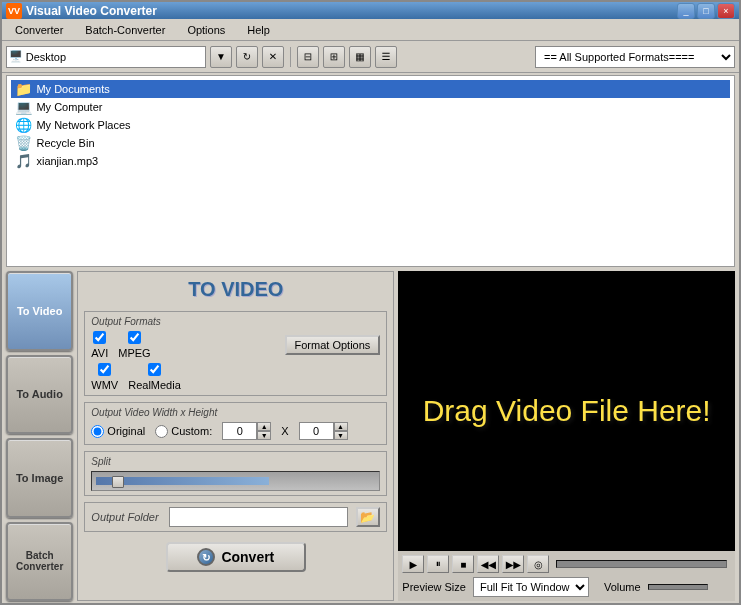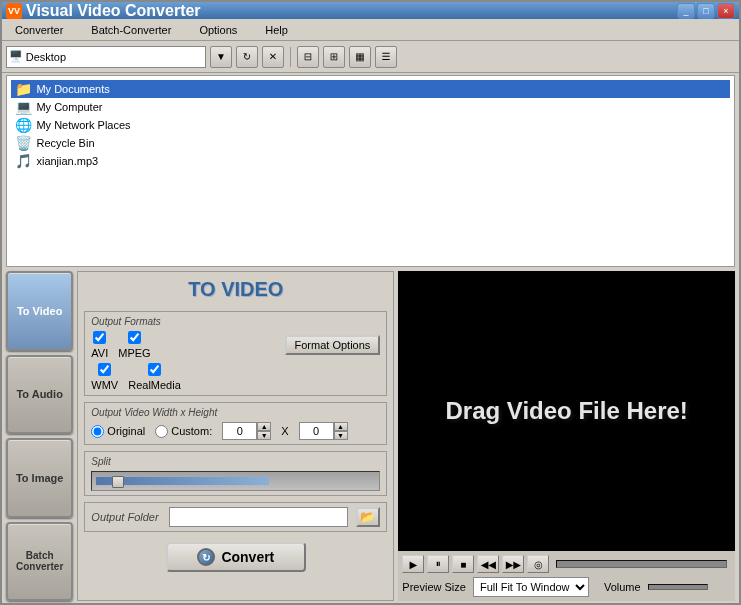--- a/index.html
+++ b/index.html
@@ -30,42 +30,42 @@
     .title-bar-icon {
       width: 16px; height: 16px;
       background: #ff6600;
       border-radius: 2px;
       display: flex; align-items: center; justify-content: center;
       font-size: 9px; color: white; font-weight: bold;
     }
     .title-bar-text {
       color: white;
       font-weight: bold;
-      font-size: 16px;
+      font-size: 12px;
       flex: 1;
     }
     .title-bar-buttons {
       display: flex; gap: 2px;
     }
     .title-btn {
       width: 18px; height: 16px;
       border-radius: 3px;
       border: 1px solid #5588bb;
       background: linear-gradient(to bottom, #8ab5e0, #5588cc);
       display: flex; align-items: center; justify-content: center;
       font-size: 9px; color: white; cursor: pointer;
     }
     .menu-bar {
       background: #d4d0c8;
       height: 22px;
       display: flex;
       align-items: center;
       border-bottom: 1px solid #999;
       padding: 0 4px;
-      gap: 10px;
+      gap: 4px;
     }
     .menu-item {
       padding: 2px 8px;
       cursor: pointer;
       font-size: 11px;
       border: 1px solid transparent;
     }
     .toolbar {
       background: #d4d0c8;
       height: 32px;
@@ -286,23 +286,23 @@
       flex-direction: column;
     }
     .preview-area {
       flex: 1;
       display: flex;
       align-items: center;
       justify-content: center;
       background: black;
     }
     .drag-text {
-      color: #e5e5e5;
-      font-size: 24px;
-      font-weight: bold;
+      color: #fde047;
+      font-size: 30px;
+      font-weight: normal;
       text-align: center;
       text-shadow: 2px 2px 4px rgba(255,255,255,0.1);
     }
     .preview-controls {
       background: #c8c4bc;
       padding: 4px;
       display: flex;
       flex-direction: column;
       gap: 4px;
     }
@@ -427,20 +427,25 @@
       <span>Desktop</span>
     </div>
     <div class="toolbar-btn">▼</div>
     <div class="toolbar-btn">↻</div>
     <div class="toolbar-btn">✕</div>
     <div class="toolbar-sep"></div>
     <div class="toolbar-btn">⊟</div>
     <div class="toolbar-btn">⊞</div>
     <div class="toolbar-btn">▦</div>
     <div class="toolbar-btn">☰</div>
+    <div class="format-dropdown">
+      <select class="format-select">
+        <option value="== All Supported Formats====">== All Supported Formats====</option>
+      </select>
+    </div>
   </div>
 
   <div class="file-panel">
     <div class="file-item selected">
       <span class="file-icon folder-icon">📁</span>
       <span>My Documents</span>
     </div>
     <div class="file-item">
       <span class="file-icon computer-icon">💻</span>
       <span>My Computer</span>

